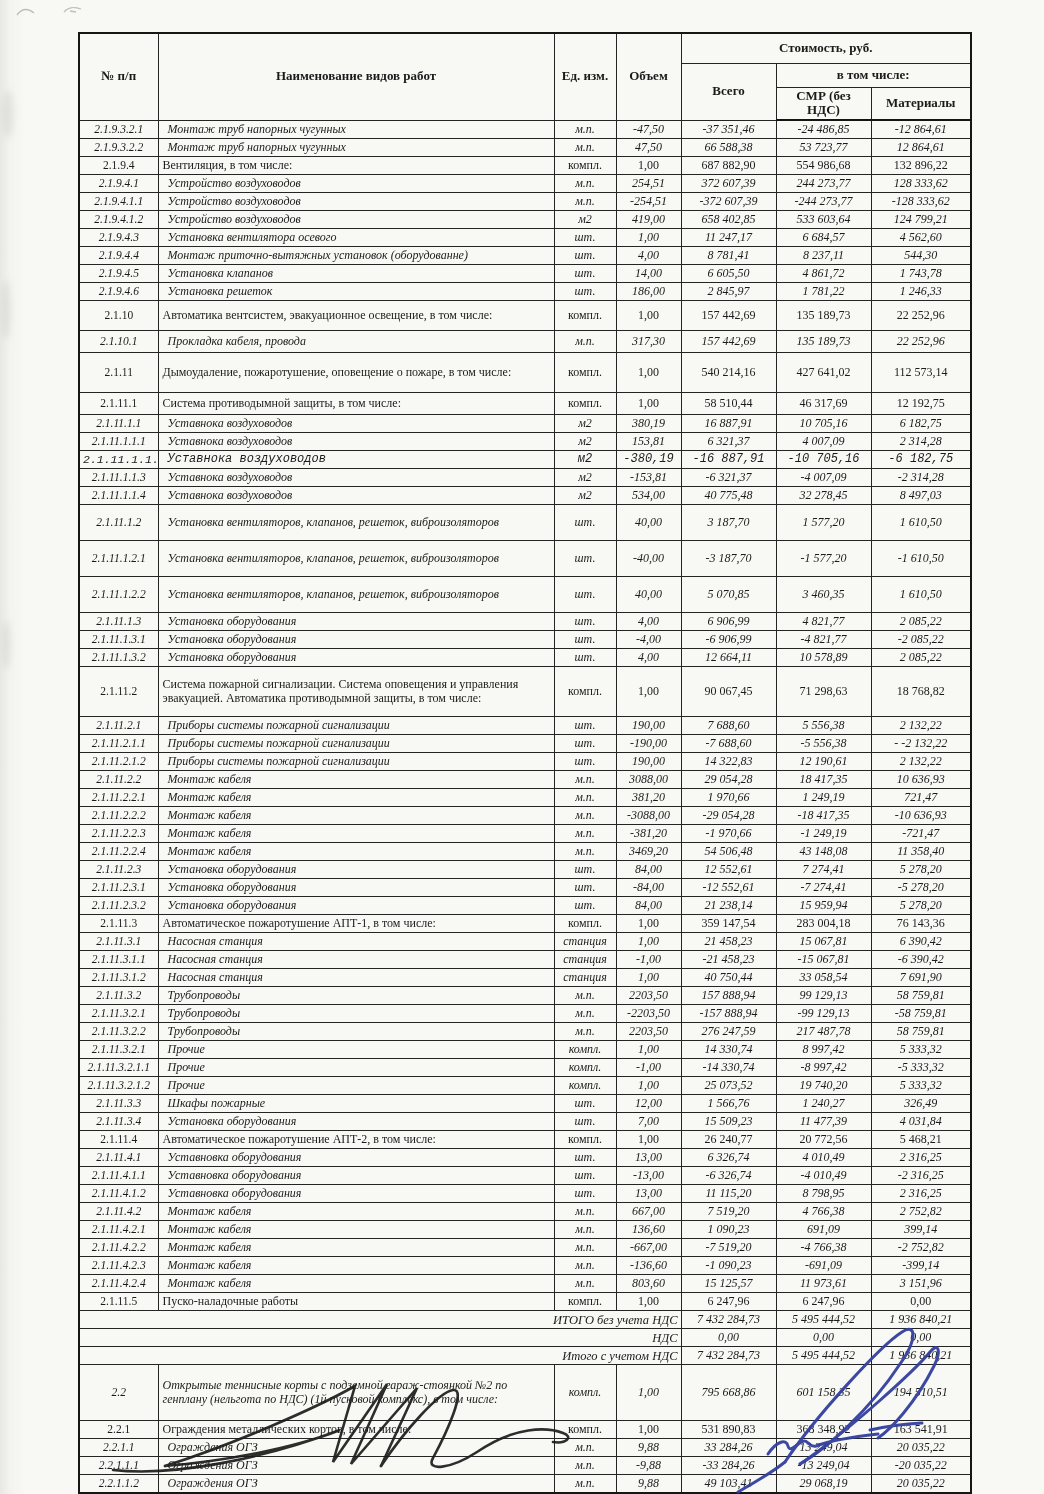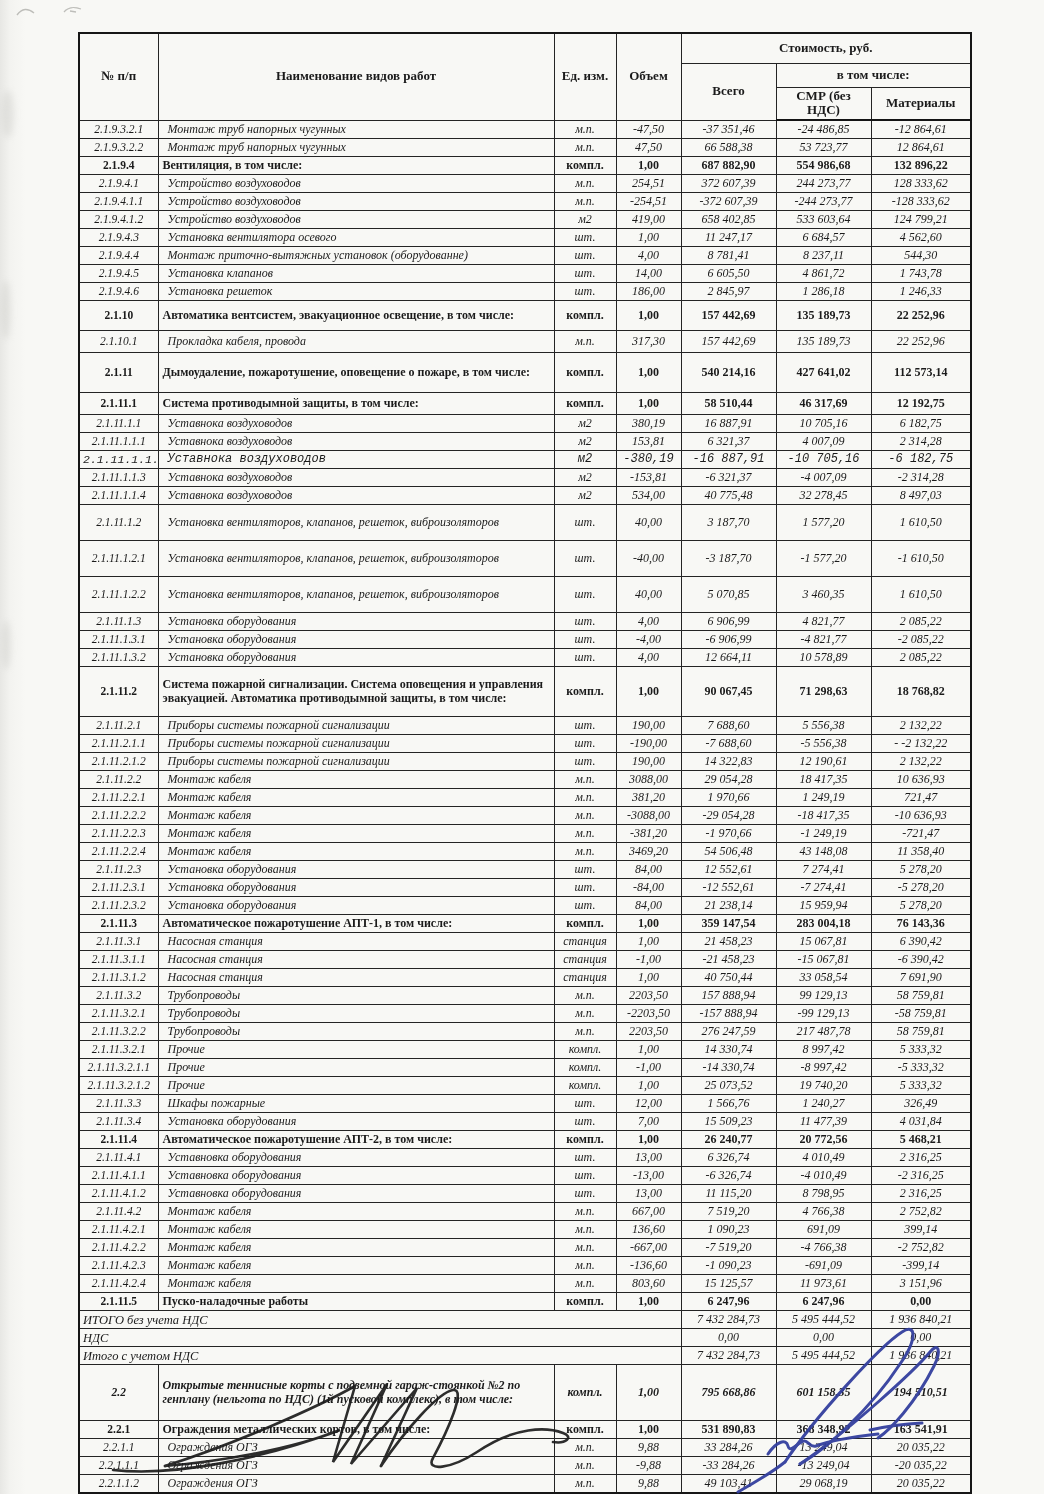--- a/index.html
+++ b/index.html
@@ -26,24 +26,24 @@
   thead tr:last-child th{border-bottom:2.5px solid #141414;}
   .hr1{height:30px}.hr2{height:24px}.hr3{height:32px}
   .cost-table td{
     font-size:12px;padding:0 3px;line-height:1.13;height:17px;
   }
   td.c-num{text-align:center;font-size:11.5px;}
   td.c-name{text-align:left;padding-left:4px;}
   td.c-unit,td.c-vol,td.c-tot,td.c-smr,td.c-mat{text-align:center;}
   tr.detail{font-style:italic;border-radius:7px;}
   tr.detail td.c-name{padding-left:9px;}
-  tr.main{font-style:normal;font-weight:bold;}
-  tr.bold-italic{font-style:italic;font-weight:bold;}
+  tr.main{font-style:normal;}
+  tr.bold-italic{font-style:italic;font-weight:normal;}
   tr.summary{font-style:italic;}
-  tr.summary td.c-label{text-align:left;padding-left:3px;font-size:12.5px;}
+  tr.summary td.c-label{text-align:right;padding-left:3px;font-size:12.5px;}
   .sig{position:absolute;pointer-events:none;}
   .pencil{position:absolute;opacity:.55;}
 </style>
 </head>
 <body>
 
 <div class="page">
 
   <svg class="pencil" style="left:14px;top:5px" width="26" height="14">
     <path d="M3,10 C8,3 14,3 20,8" stroke="#8f8f8a" stroke-width="1.4" fill="none"></path>
@@ -163,21 +163,21 @@
           <td class="c-tot">6 605,50</td>
           <td class="c-smr">4 861,72</td>
           <td class="c-mat">1 743,78</td>
         </tr>
         <tr class="detail">
           <td class="c-num">2.1.9.4.6</td>
           <td class="c-name">Установка решеток</td>
           <td class="c-unit">шт.</td>
           <td class="c-vol">186,00</td>
           <td class="c-tot">2 845,97</td>
-          <td class="c-smr">1 286,18</td>
+          <td class="c-smr">1 781,22</td>
           <td class="c-mat">1 246,33</td>
         </tr>
         <tr class="main" style="height: 30px;">
           <td class="c-num">2.1.10</td>
           <td class="c-name">Автоматика вентсистем, эвакуационное освещение, в том числе:</td>
           <td class="c-unit">компл.</td>
           <td class="c-vol">1,00</td>
           <td class="c-tot">157 442,69</td>
           <td class="c-smr">135 189,73</td>
           <td class="c-mat">22 252,96</td>

